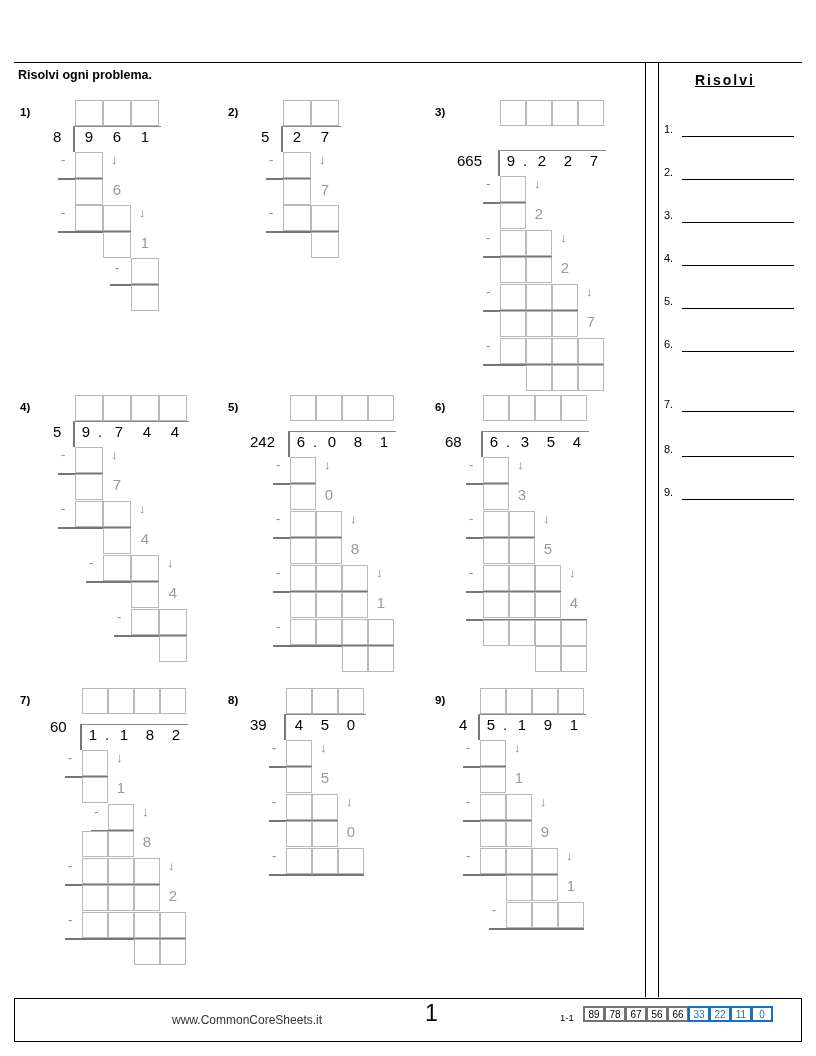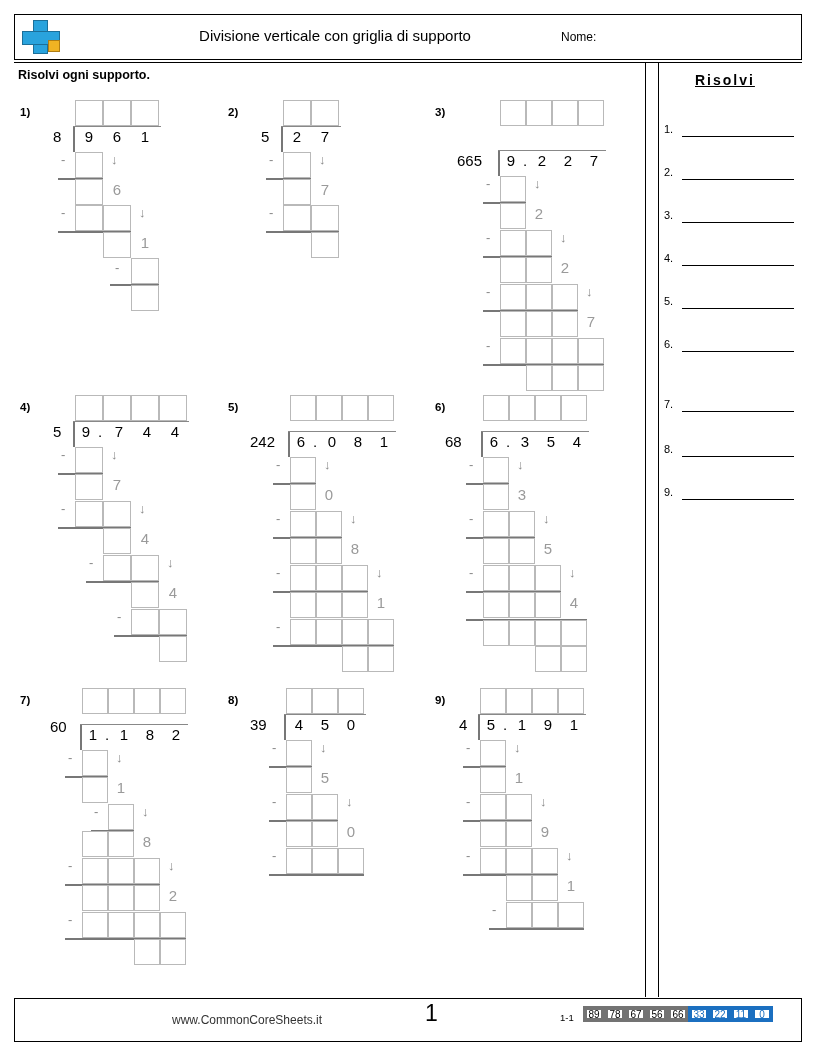--- a/index.html
+++ b/index.html
@@ -100,44 +100,33 @@
     position:absolute; left:172px; top:1013px; font-size:12px; color:#333;
   }
   .page-number {
     position:absolute; left:425px; top:1000px; font-size:23px;
   }
   .score-label {
     position:absolute; left:560px; top:1012px; font-size:9.5px;
   }
   .score-cells { position:absolute; left:584px; top:1006px; display:flex; }
   .score-cell {
-    width:22px; height:16px; border:4px solid #737373; margin-left:-1px;
+    width:22px; height:16px; border:2px solid #737373; margin-left:-1px;
     font-size:10px; display:flex; align-items:center; justify-content:center;
     color:#000;
   }
   .score-cell.hl { color:#1b6fc0; border-color:#1b6fc0; }
 </style>
 </head>
 <body>
 
 <div class="page">
 
-  <div class="header">
-    <div class="logo-box">
-      <div class="logo-cross">
-        <div class="bar1"></div>
-          <div class="bar2"></div>
-          <div class="nub"></div>
-      </div>
-    </div>
-    <div class="header-title">Divisione verticale con griglia di supporto</div>
-    <div class="header-name-label">Nome:</div>
-  </div>
-
-  <div class="instruction">Risolvi ogni supporto.</div>
+
+  <div class="instruction">Risolvi ogni problema.</div>
   <div class="main-rule"></div>
   <div class="vline-a"></div>
   <div class="vline-b"></div>
 
   <div class="answers-title">Risolvi</div>
 
   <div class="ans-row" style="top:120px">
     <span class="ans-num">1.</span>
     <span class="ans-line"></span>
   </div>

